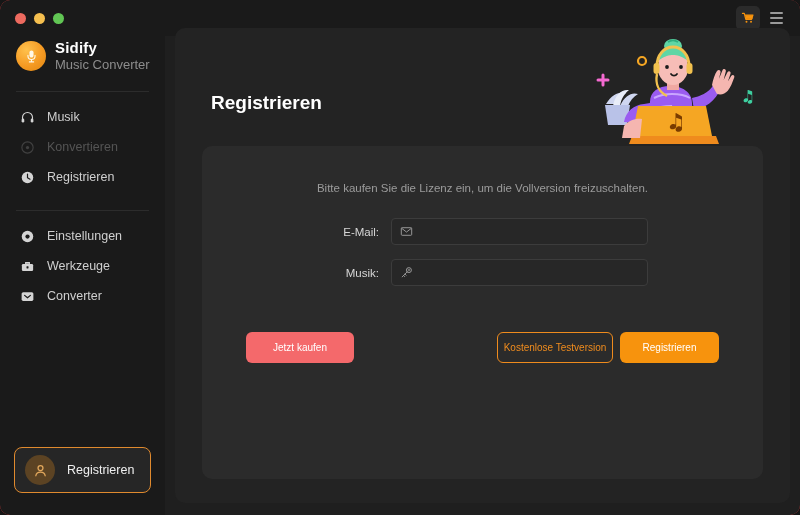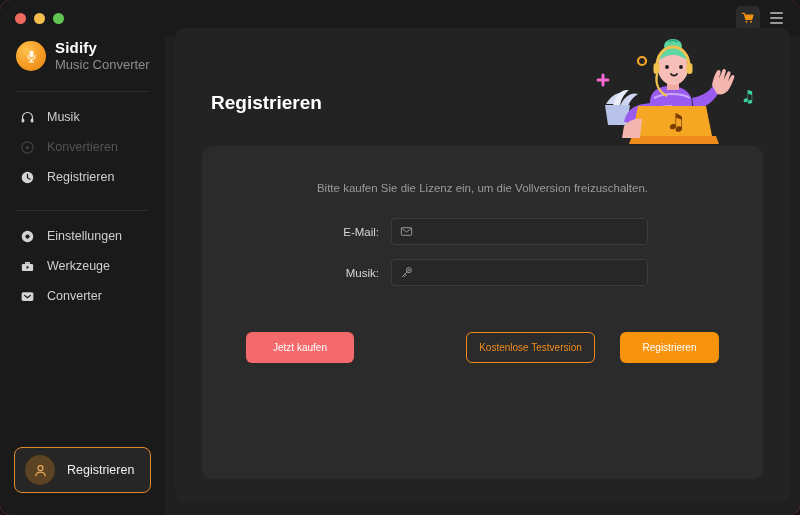--- a/index.html
+++ b/index.html
@@ -177,21 +177,21 @@
     font-family: "Liberation Sans", sans-serif;
   }
   .btn-buy {
     background: #f4696b; color: #ffffff;
     width: 108px;
   }
   .spacer { flex: 1 1 auto; }
   .btn-trial {
     background: transparent; color: #f08c1e;
     border: 1px solid #ef8b1d;
-    width: 129px; margin-right: 25px;
+    width: 116px; margin-right: 7px;
   }
   .btn-register {
     background: #f7930d; color: #ffffff;
     width: 99px;
   }
 </style>
 </head>
 <body>
 
 <div class="app-window">

